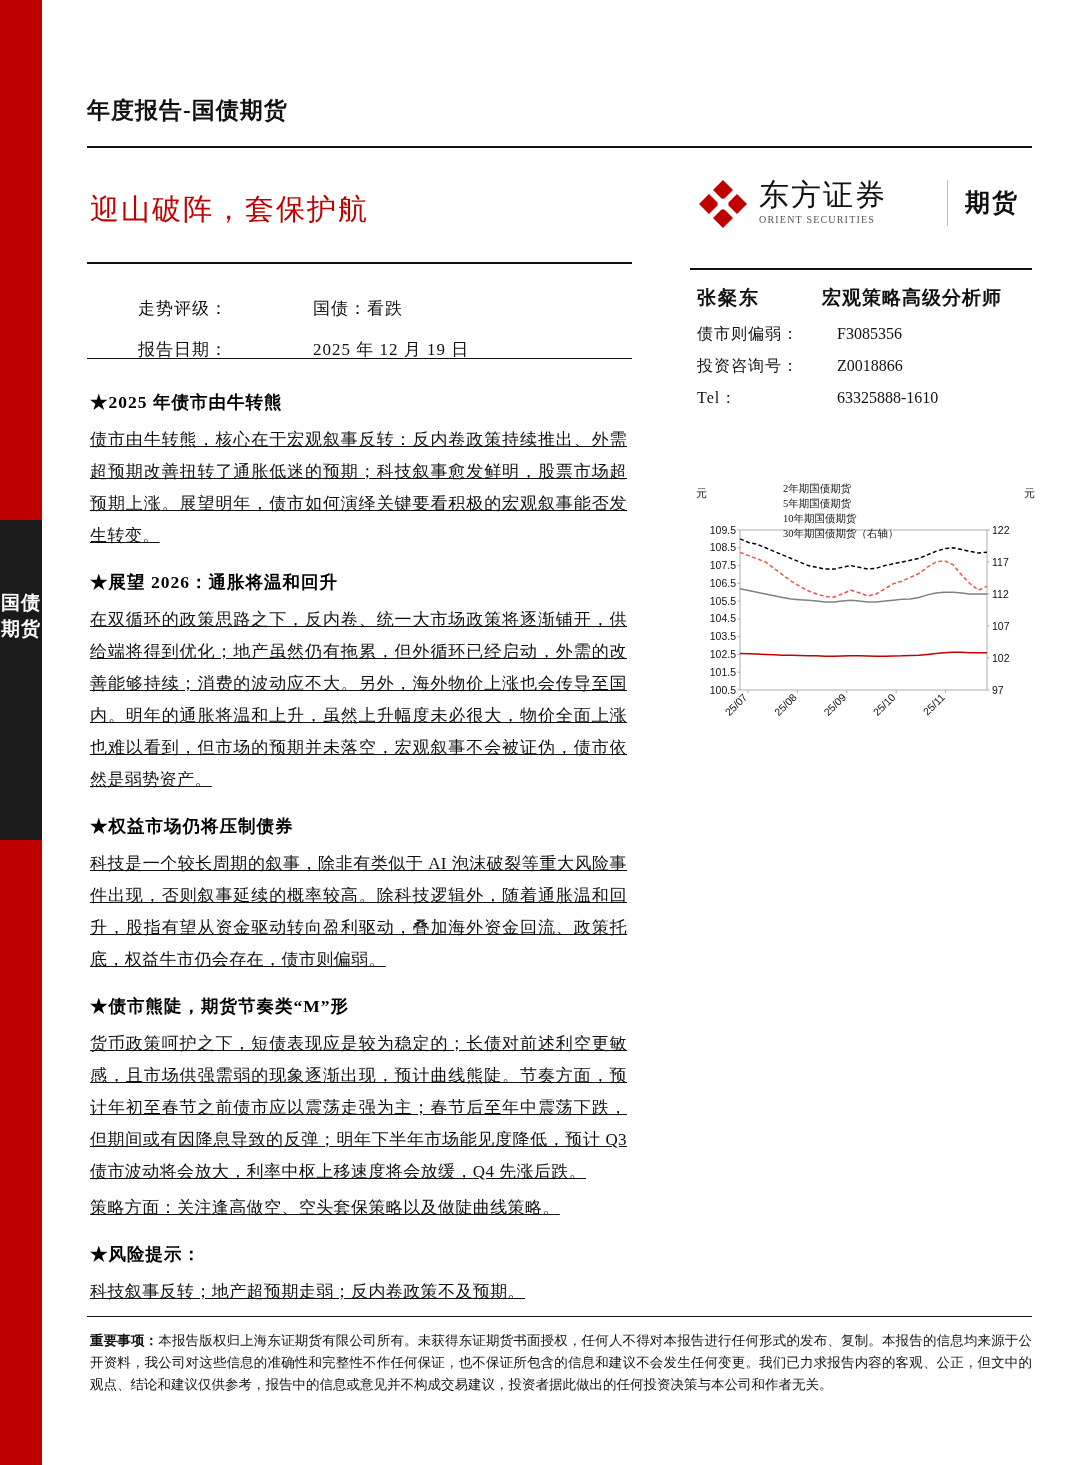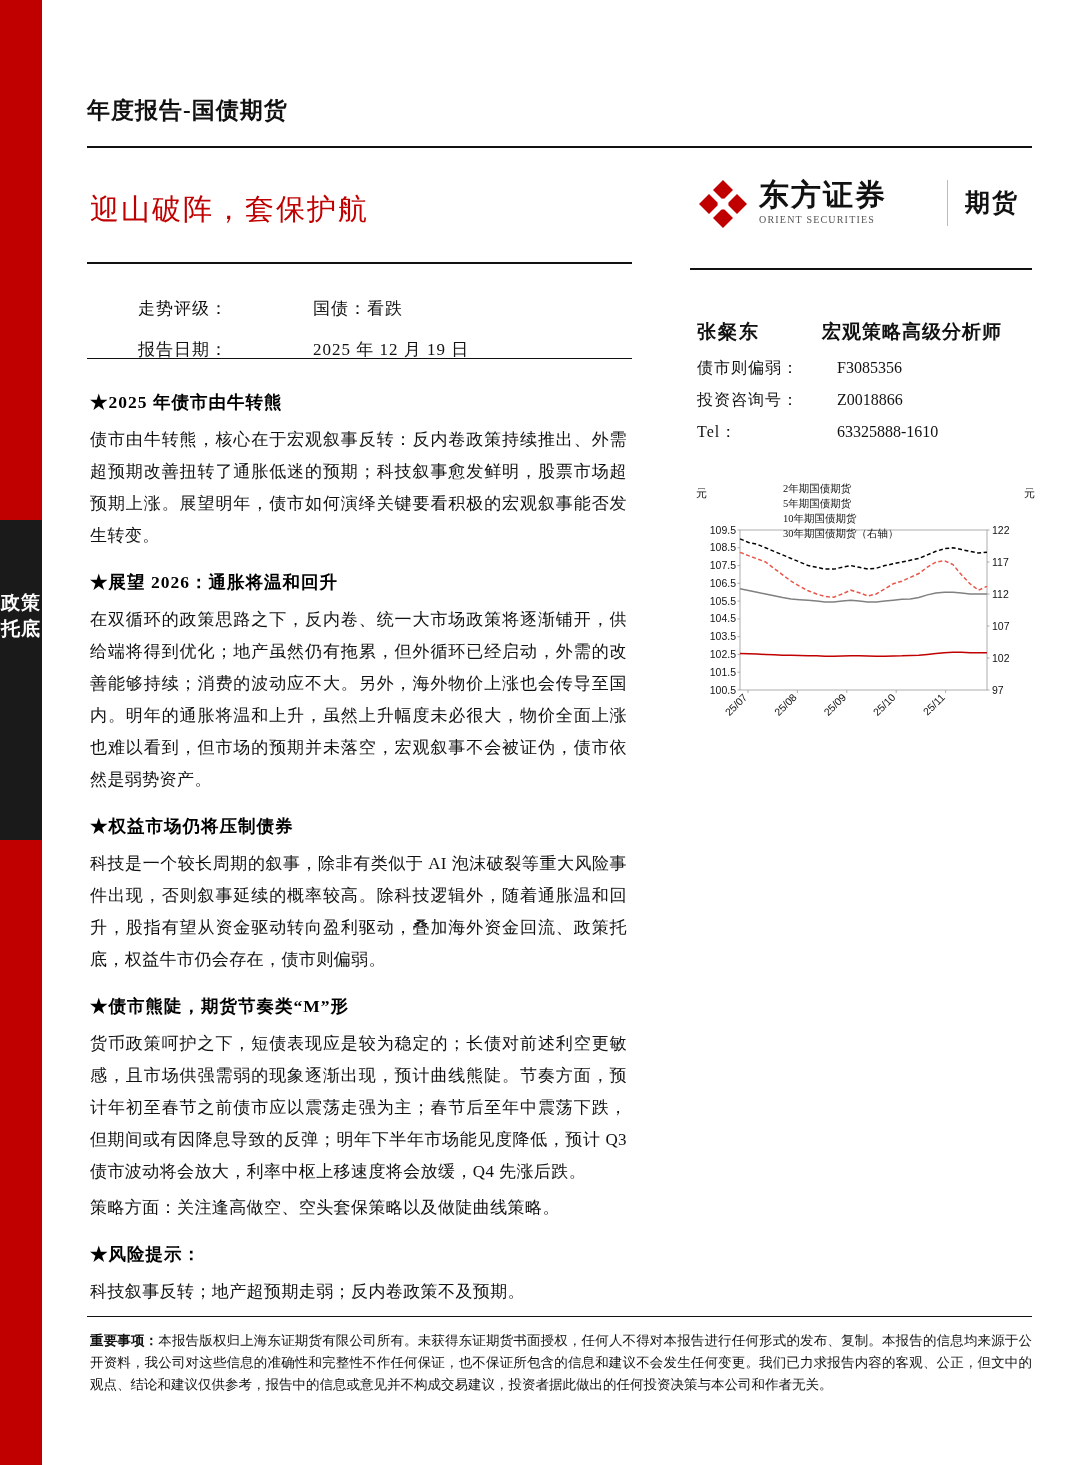--- a/index.html
+++ b/index.html
@@ -51,21 +51,21 @@
   
   .logo-wrap{
     position:absolute;left:655px;top:170px;width:335px;height:75px;
   }
   .logo-mark{
     position:absolute;left:0;top:8px;width:52px;height:52px;
   }
   .logo-text{
     position:absolute;left:62px;top:8px;
   }
-  .logo-cn{font-size:30px;font-weight:bold;color:#111;letter-spacing:2px;line-height:34px;}
+  .logo-cn{font-size:30px;font-weight:normal;color:#111;letter-spacing:2px;line-height:34px;}
   .logo-en{font-size:10px;color:#555;letter-spacing:1.2px;margin-top:2px;}
   .logo-div{
     position:absolute;left:250px;top:10px;width:1px;height:46px;background:#bbb;
   }
   .logo-sub{
     position:absolute;left:268px;top:16px;font-size:25px;font-weight:bold;color:#111;letter-spacing:2px;
   }
   .logo-rule{
     position:absolute;left:648px;top:268px;width:342px;border-bottom:2px solid #111;
   }
@@ -79,37 +79,37 @@
   }
   .rating .k{width:175px;letter-spacing:1px;}
   .rating .v{letter-spacing:1px;}
   .rating-rule{
     position:absolute;left:45px;top:358px;width:545px;border-bottom:1px solid #111;
   }
   
   .analyst{
     position:absolute;left:655px;top:285px;width:340px;font-size:16px;
   }
-  .analyst .name-row{display:flex;align-items:flex-end;margin-bottom:12px;margin-top:34px;}
+  .analyst .name-row{display:flex;align-items:flex-end;margin-bottom:12px;}
   .analyst .aname{font-size:19px;font-weight:bold;letter-spacing:2px;width:125px;}
   .analyst .arole{font-size:19px;font-weight:bold;letter-spacing:1px;}
   .analyst .row{display:flex;margin-bottom:10px;line-height:22px;}
   .analyst .k{width:140px;letter-spacing:1px;}
   .analyst .v{font-family:"Liberation Serif",serif;}
   
   .body-col{
     position:absolute;left:48px;top:372px;width:545px;
   }
   .sec-head{
     color:#000000;font-weight:bold;font-size:17.5px;
     margin:18px 0 10px 0;letter-spacing:1px;
   }
   .para{
     font-size:17px;line-height:32px;text-align:justify;
-    letter-spacing:0.4px;margin:0 8px 4px 0;
+    letter-spacing:0.4px;margin:0 8px 4px 0;text-decoration:underline;
   }
   
   .chart-box{
     position:absolute;left:650px;top:480px;width:345px;height:255px;
   }
   .chart-unit-l{position:absolute;left:4px;top:6px;font-size:11px;}
   .chart-unit-r{position:absolute;right:2px;top:6px;font-size:11px;}
   .legend{
     position:absolute;left:60px;top:2px;font-size:10.5px;line-height:14px;
   }
@@ -124,21 +124,21 @@
     font-size:13.5px;line-height:22px;text-align:justify;
   }
   .footer b{font-weight:bold;}
   .footer .last{font-weight:bold;margin-top:6px;}
 </style>
 </head>
 <body>
 
 <div class="leftbar"></div>
 <div class="leftbar-black"></div>
-<div class="leftbar-text">政策托底</div>
+<div class="leftbar-text">国债期货</div>
 
 <div class="page">
 
   <div class="doc-header">
     <div class="htitle rule-thick">年度报告-国债期货</div>
   </div>
 
   <div class="title-main">迎山破阵，套保护航</div>
   <div class="title-underline"></div>
 

